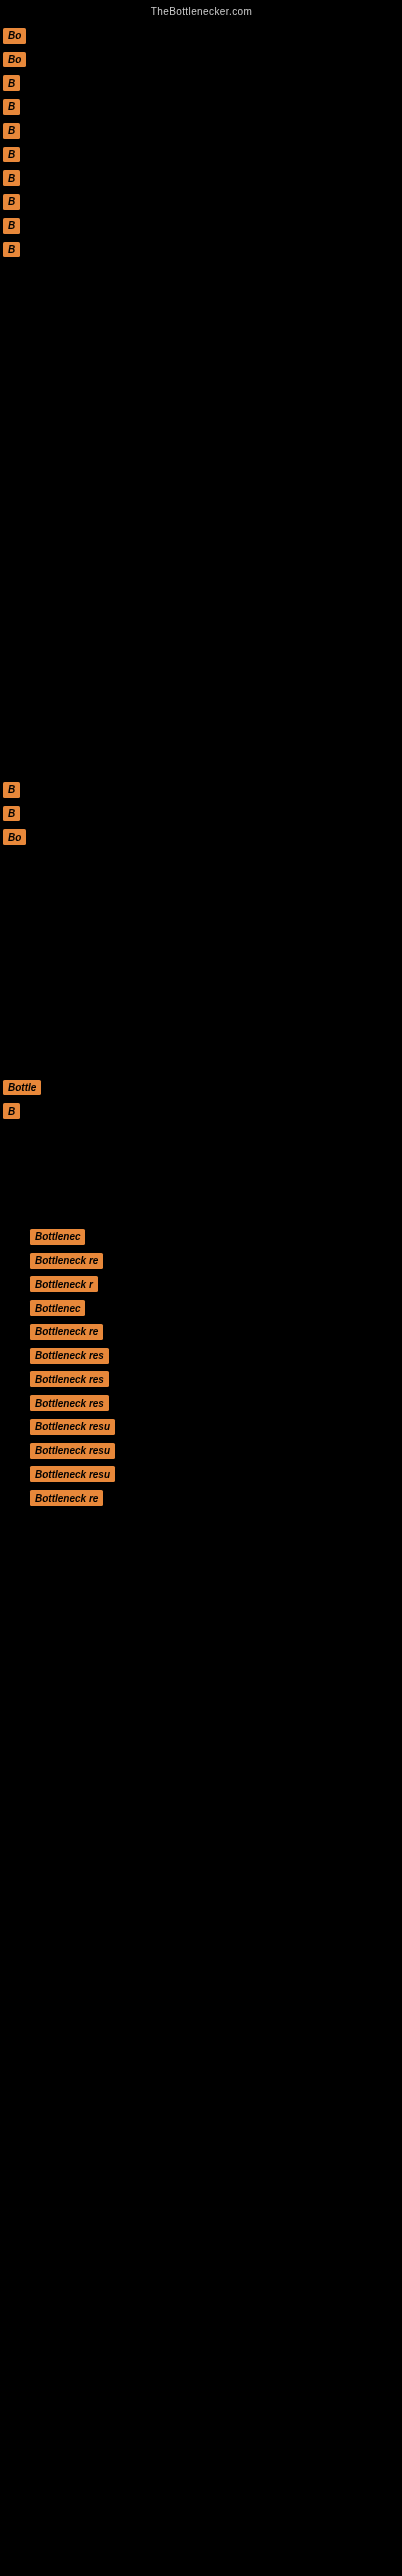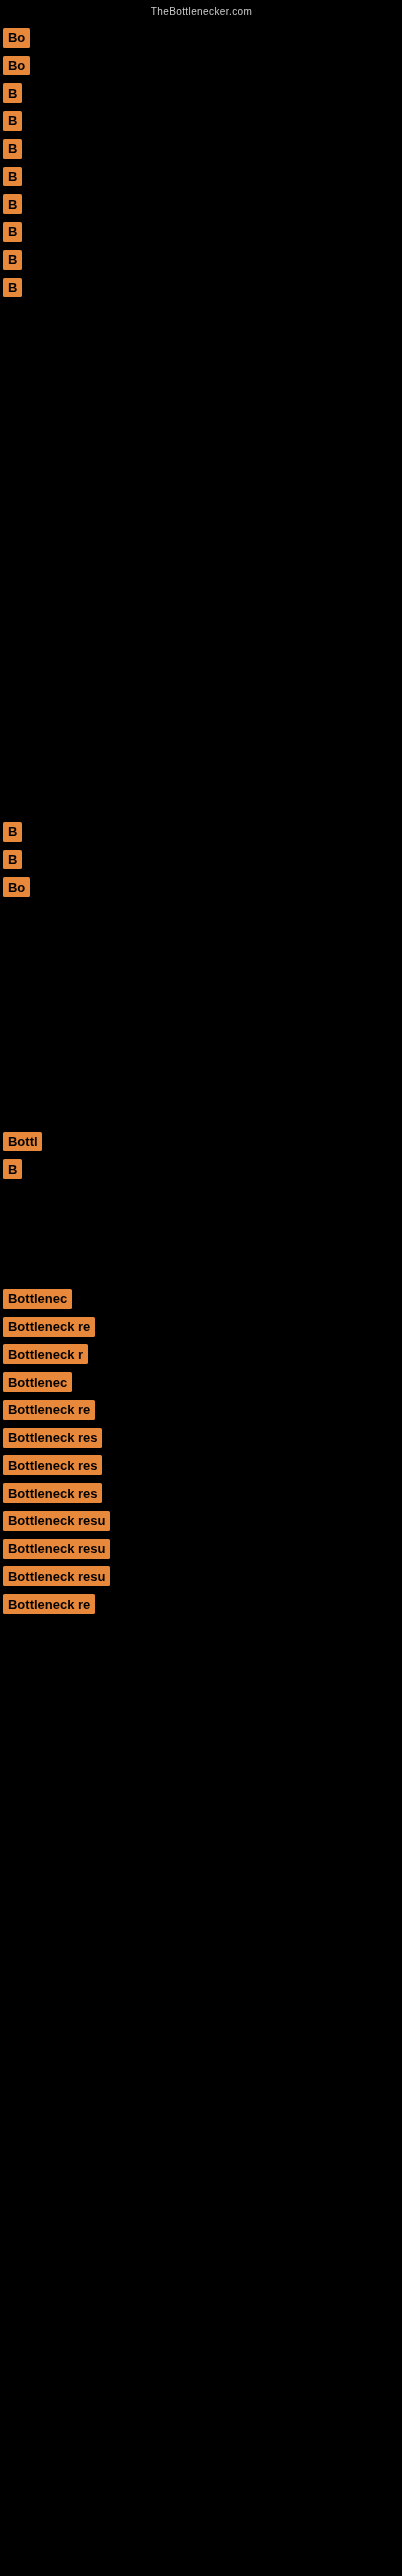--- a/index.html
+++ b/index.html
@@ -20,48 +20,50 @@
       text-align: center;
       color: #ccc;
       font-size: 10px;
       padding: 6.4px 0;
       letter-spacing: 0.4px;
     }
     .orange-badge {
       display: inline-block;
       background-color: #e8883a;
       color: #000;
-      font-size: 13px;
+      font-size: 10px;
       font-weight: bold;
       padding: 2.4px 4.8px;
       margin: 2.4px 0;
       border-radius: 1.6px;
       white-space: nowrap;
       max-width: 72px;
       overflow: hidden;
       text-overflow: ellipsis;
+      font-style: italic;
     }
     .row {
       display: flex;
       align-items: center;
       padding: 1.6px 3.2px;
       min-height: 22.5px;
     }
     .section {
       margin-bottom: 1.6px;
     }
     
     .chart-area {
       background-color: #000;
       height: 403px;
       position: relative;
     }
     
     .bottom-section {
       padding: 3.2px 0;
+      margin-left: 27px;
     }
   </style>
 </head>
 <body>
 
 <div class="site-title">TheBottlenecker.com</div>
 
 <div class="section">
   <div class="row">
     <span class="orange-badge">Bo</span>
@@ -106,21 +108,21 @@
   </div>
   <div class="row">
     <span class="orange-badge">Bo</span>
   </div>
 </div>
 
 <div class="chart-area" style="height: 225px; background: #000;"></div>
 
 <div class="section">
   <div class="row">
-    <span class="orange-badge">Bottl</span>
+    <span class="orange-badge">Bottle</span>
   </div>
   <div class="row">
     <span class="orange-badge">B</span>
   </div>
 </div>
 
 <div class="chart-area" style="height: 97px; background: #000;"></div>
 
 <div class="bottom-section">
   <div class="row">

